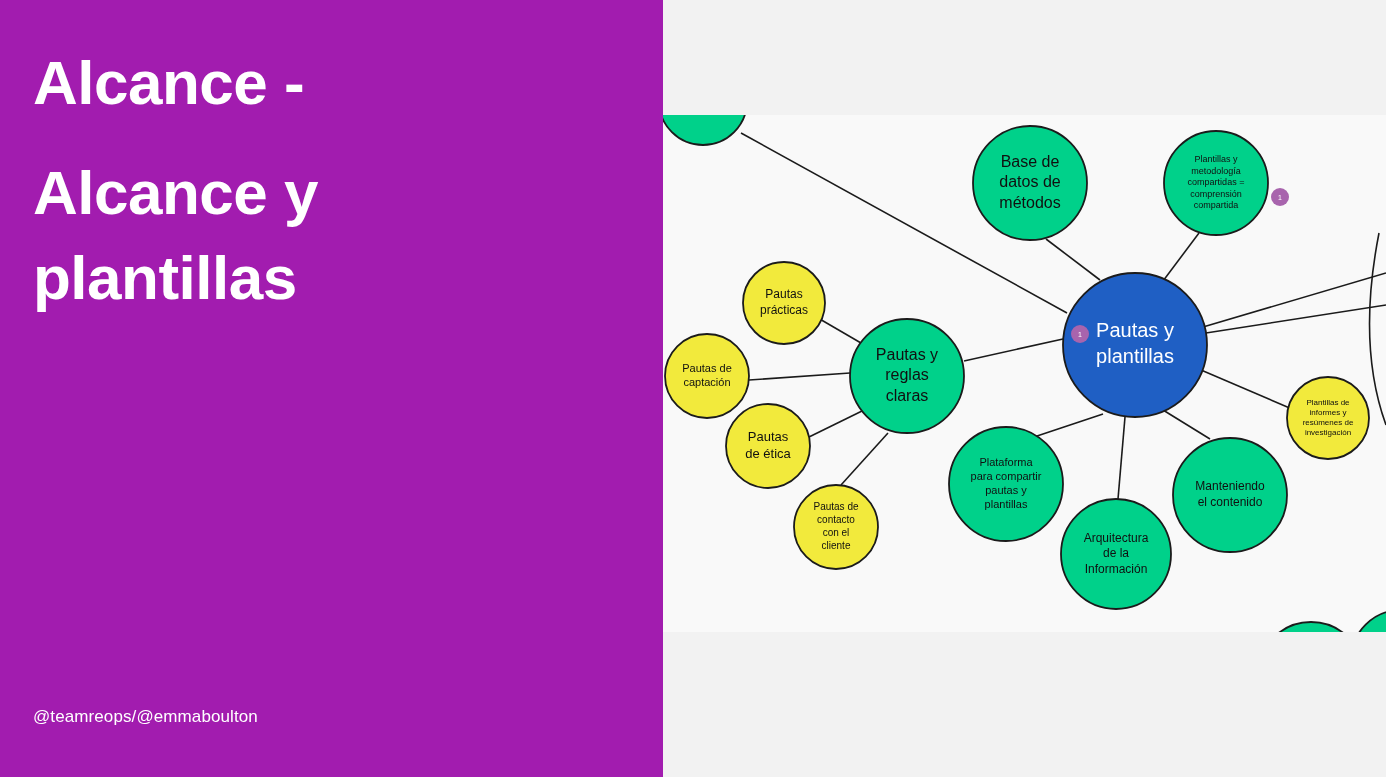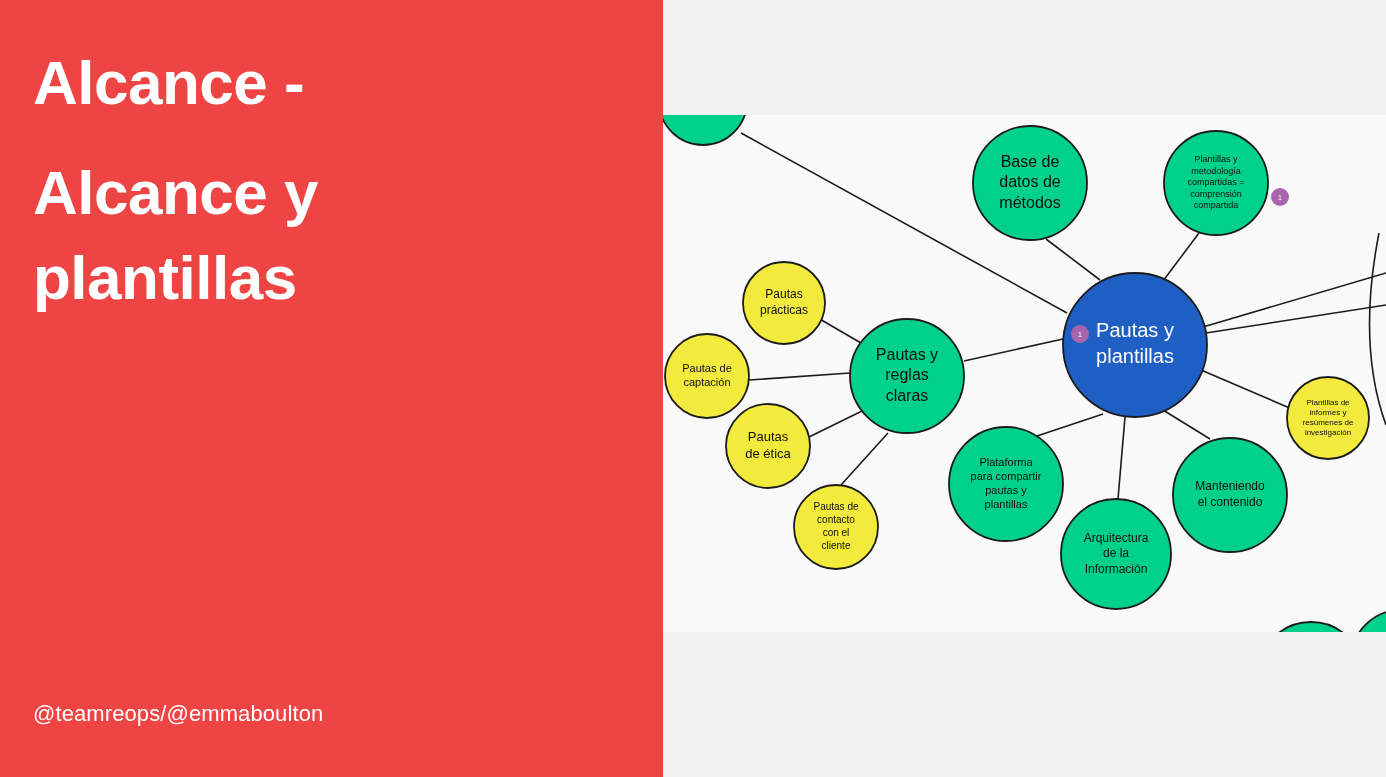--- a/index.html
+++ b/index.html
@@ -21,21 +21,21 @@
     background: #f2f2f2;
   }
 
   
   #title-panel {
     position: absolute;
     left: 0;
     top: 0;
     width: 663px;
     height: 777px;
-    background: #ef4444;
+    background: #a21caf;
     box-sizing: border-box;
   }
   #slide-title {
     position: absolute;
     left: 33px;
     top: 40px;
     width: 560px;
     color: #ffffff;
     font-family: "Liberation Sans", sans-serif;
     font-weight: bold;
@@ -45,21 +45,21 @@
   }
   #slide-title .tline {
     display: block;
   }
   #slide-title .tline.l1 { margin-bottom: 24px; }
   #footer-handle {
     position: absolute;
     left: 33px;
     bottom: 50px;
     color: #ffffff;
-    font-size: 22px;
+    font-size: 17px;
     font-family: "Liberation Sans", sans-serif;
     letter-spacing: 0.1px;
   }
 
   
   #board-area {
     position: absolute;
     left: 663px;
     top: 0;
     width: 723px;

